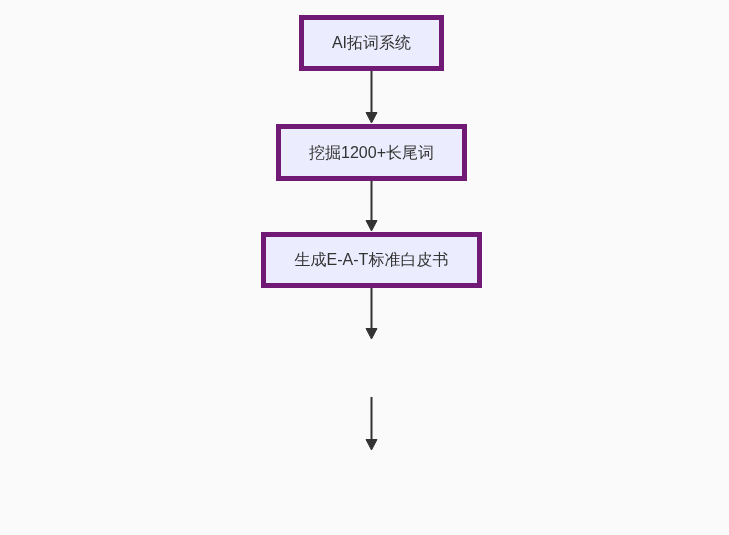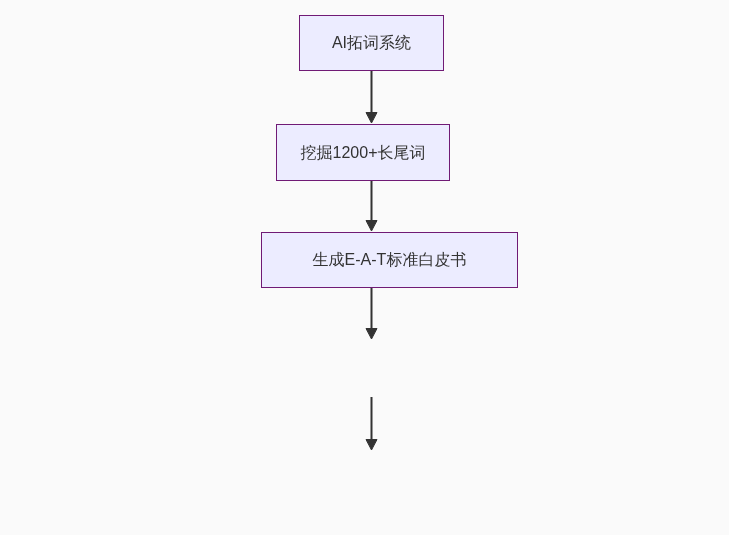--- a/index.html
+++ b/index.html
@@ -27,32 +27,32 @@
     stroke-width: 2px;
   }
   .edges polygon {
     fill: #333333;
     stroke: #333333;
   }
   .node {
     position: absolute;
     box-sizing: border-box;
     background: #ececff;
-    border: 1px solid #701a75;
+    border: 5px solid #701a75;
     display: flex;
     align-items: center;
     justify-content: center;
     text-align: center;
     color: #333333;
     font-size: 16px;
     line-height: 1.2;
   }
   .node-1 { left: 299px; top: 15px;  width: 145px; height: 56px; }
-  .node-2 { left: 276px; top: 124px; width: 174px; height: 57px; }
-  .node-3 { left: 261px; top: 232px; width: 257px; height: 56px; }
+  .node-2 { left: 276px; top: 124px; width: 191px; height: 57px; }
+  .node-3 { left: 261px; top: 232px; width: 221px; height: 56px; }
   .node-4 { left: 264px; top: 340px; width: 215px; height: 57px; }
   .node-5 { left: 255px; top: 451px; width: 233px; height: 56px; }
 </style>
 </head>
 <body>
 
 <div class="canvas">
 
   <svg class="edges" viewBox="0 0 729 535" xmlns="http://www.w3.org/2000/svg">
     <g>

